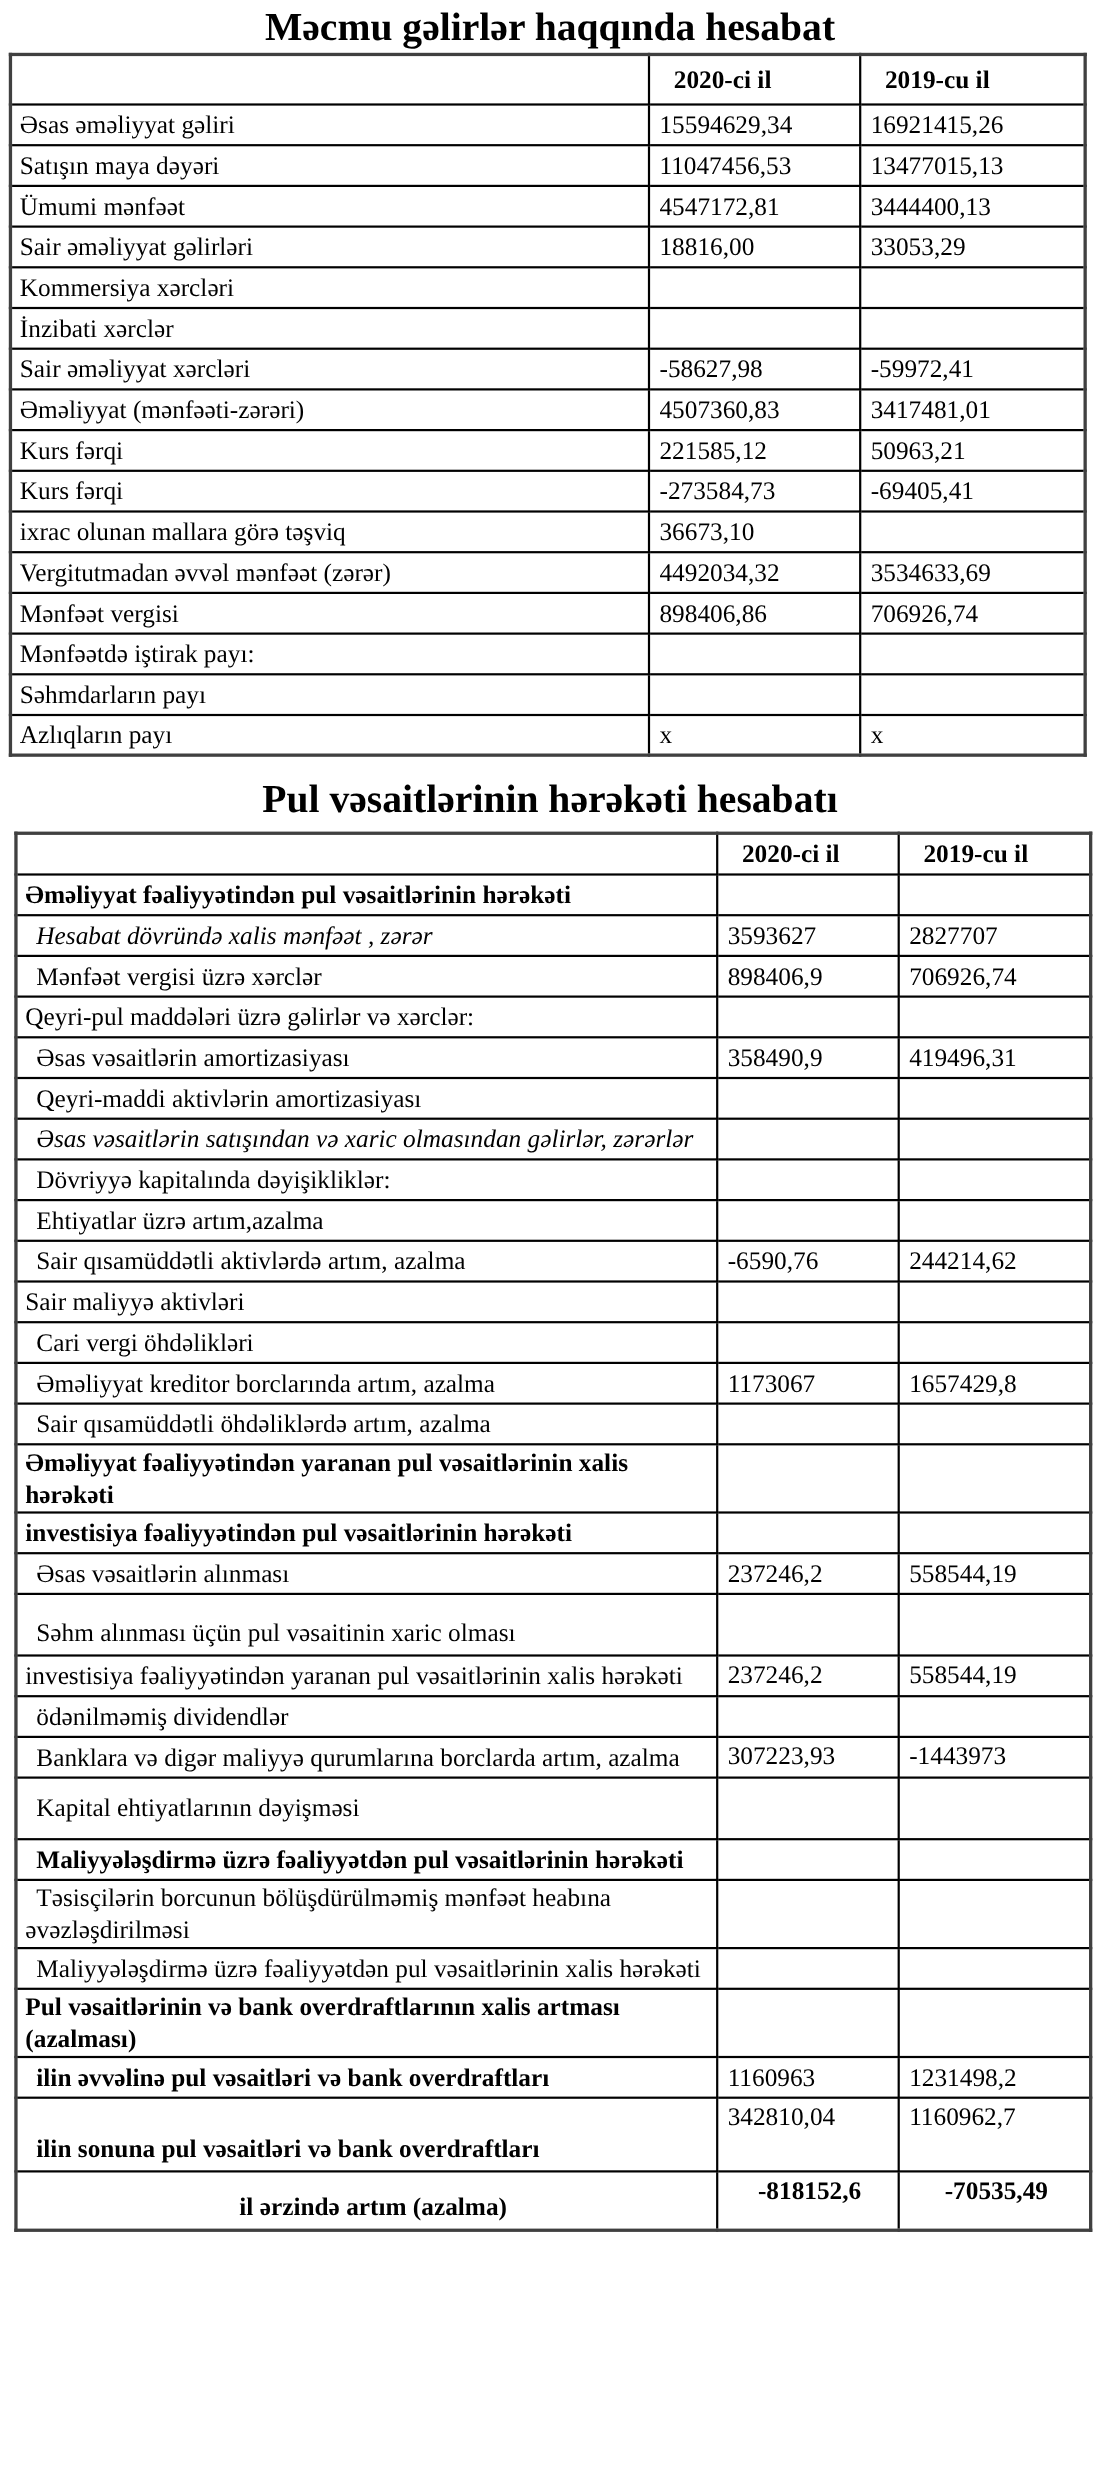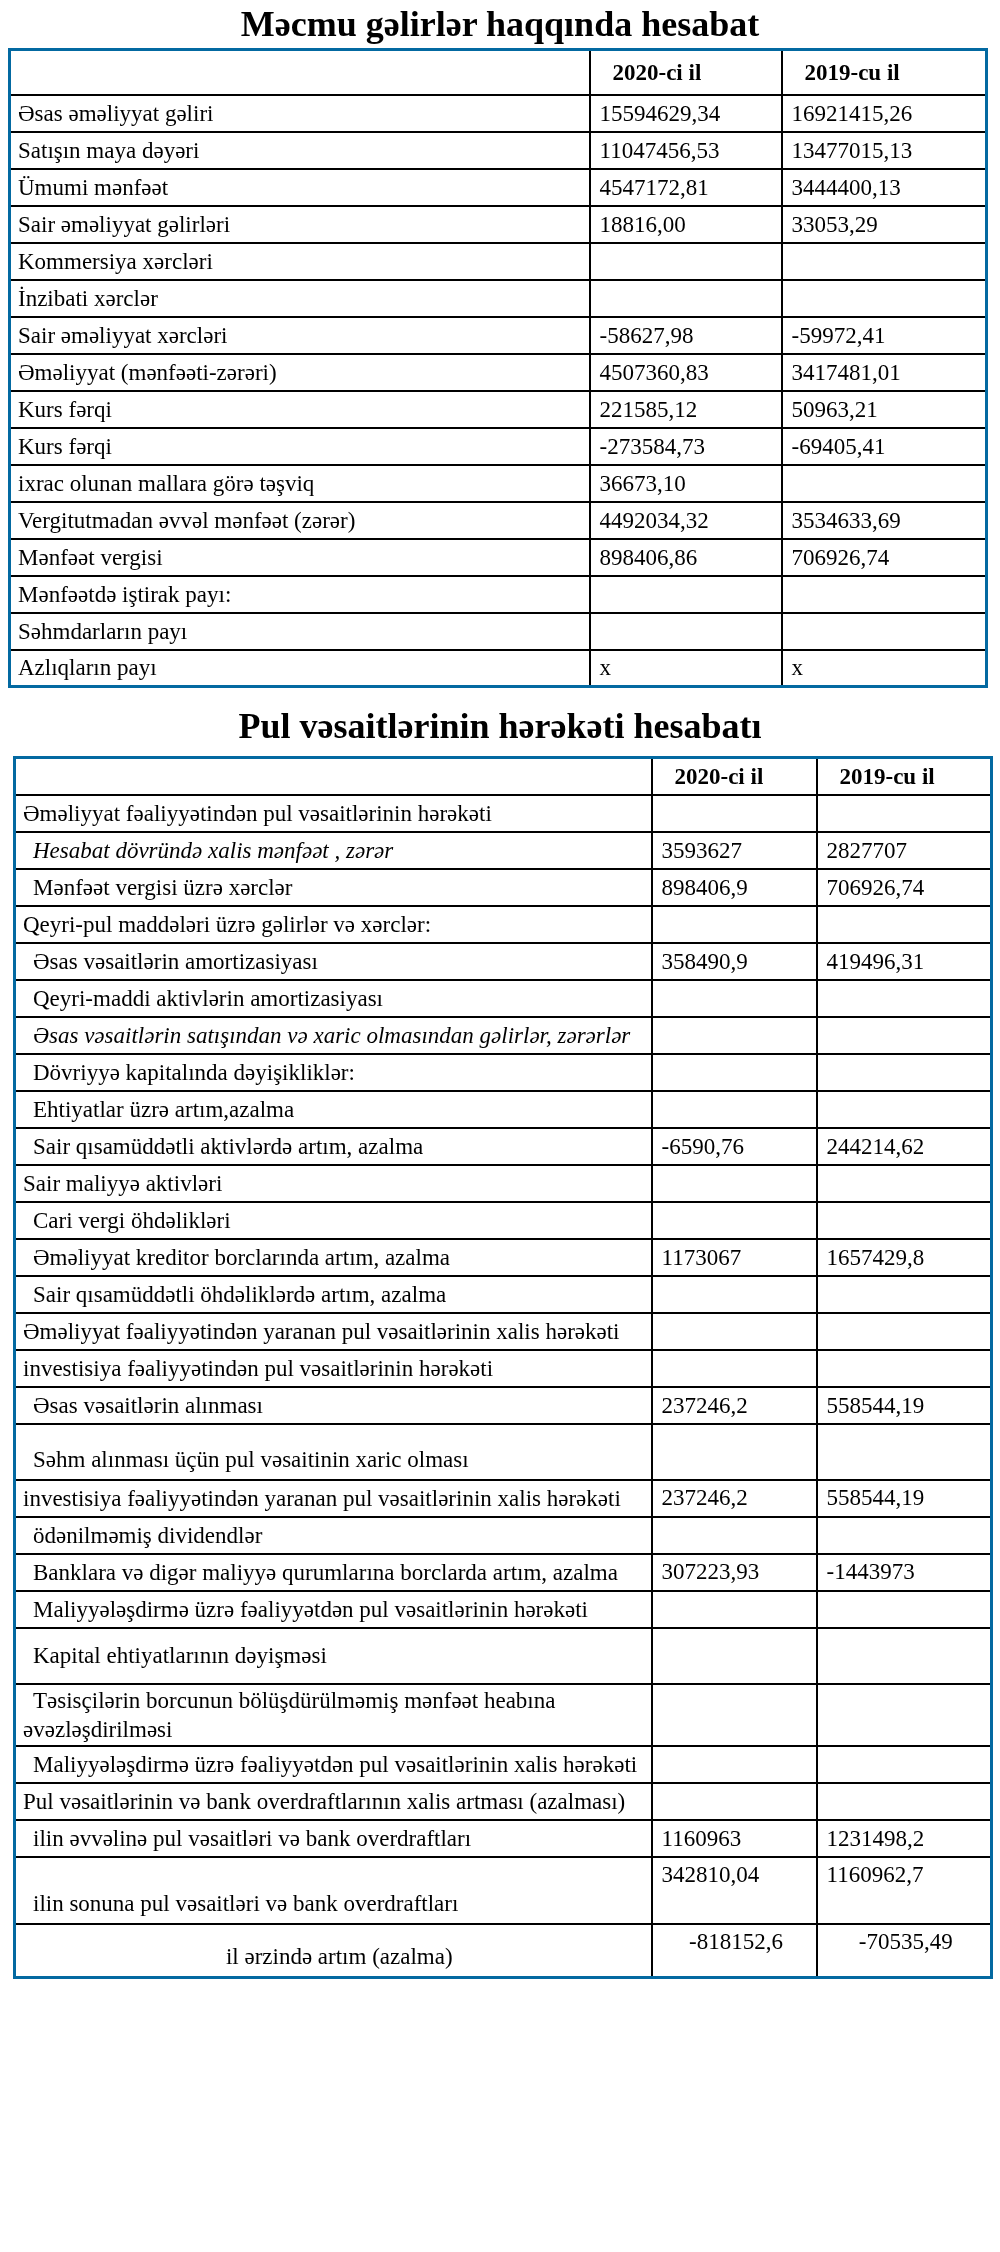--- a/index.html
+++ b/index.html
@@ -8,37 +8,37 @@
     font-family:"Liberation Serif","DejaVu Serif",serif;
     overflow:hidden;
   }
   .title{
     font-weight:bold;text-align:center;font-size:36px;line-height:36px;margin:0;
   }
   #title1{padding-top:6px;}
   #title2{padding-top:20px;padding-bottom:12px;}
   table{
     border-collapse:collapse;table-layout:fixed;width:977px;
-    border:3px solid #0369a1;
+    border:3px solid #404040;
   }
   #table1{margin:6px 0 0 8px;}
   #table2{margin:0 0 0 13px;}
   td{
     border:2px solid #000;
     font-size:23px;line-height:29px;
     vertical-align:middle;
     padding:1px 5px 1px 7px;
     overflow:hidden;word-wrap:break-word;
   }
   tbody tr{height:37px;}
   #table1 thead tr{height:45px;}
   #table2 thead tr{height:37px;}
   td.hcell{font-weight:bold;padding-left:22px;}
   td.val{padding-left:9px;}
-  .bold{font-weight:normal;margin-left:42px;}
+  .bold{font-weight:bold;margin-left:42px;}
   .italic{font-style:italic;}
   .indent{text-indent:10px;}
   .vbottom{vertical-align:bottom;padding-bottom:5px;}
   .vtop{vertical-align:top;padding-top:2px;}
 </style>
 </head>
 <body>
 
 <h1 class="title" id="title1">Məcmu gəlirlər haqqında hesabat</h1>
 
@@ -253,27 +253,27 @@
       <tr>
         <td class="label indent">ödənilməmiş dividendlər</td>
         <td class="val"></td>
         <td class="val"></td>
       </tr>
       <tr>
         <td class="label indent">Banklara və digər maliyyə qurumlarına borclarda artım, azalma</td>
         <td class="val vtop">307223,93</td>
         <td class="val vtop">-1443973</td>
       </tr>
-      <tr>
-        <td class="label bold indent">Maliyyələşdirmə üzrə fəaliyyətdən pul vəsaitlərinin hərəkəti</td>
-        <td class="val"></td>
-        <td class="val"></td>
-      </tr>
       <tr style="height: 56px;">
         <td class="label indent">Kapital ehtiyatlarının dəyişməsi</td>
+        <td class="val"></td>
+        <td class="val"></td>
+      </tr>
+      <tr>
+        <td class="label bold indent">Maliyyələşdirmə üzrə fəaliyyətdən pul vəsaitlərinin hərəkəti</td>
         <td class="val"></td>
         <td class="val"></td>
       </tr>
       <tr>
         <td class="label indent">Təsisçilərin borcunun bölüşdürülməmiş mənfəət heabına əvəzləşdirilməsi</td>
         <td class="val"></td>
         <td class="val"></td>
       </tr>
       <tr>
         <td class="label indent">Maliyyələşdirmə üzrə fəaliyyətdən pul vəsaitlərinin xalis hərəkəti</td>

